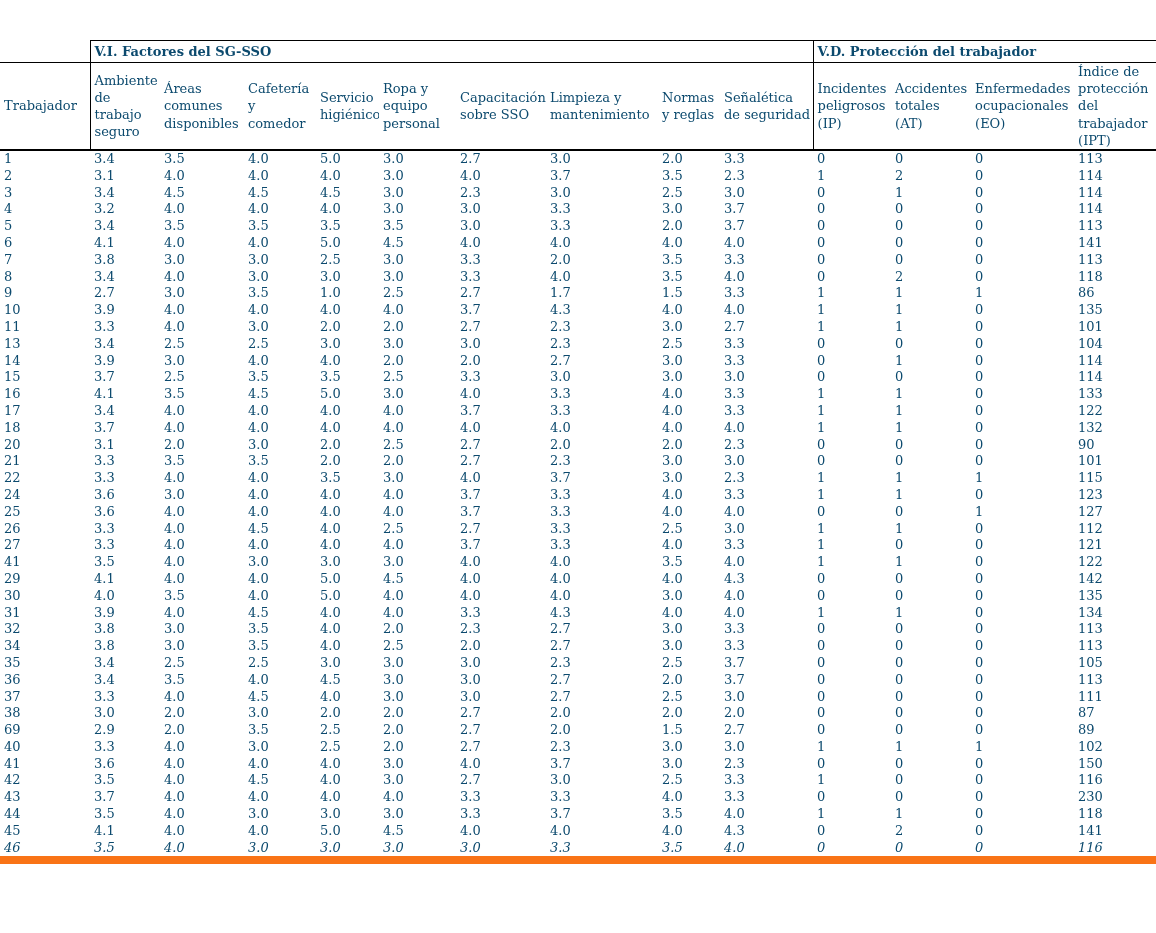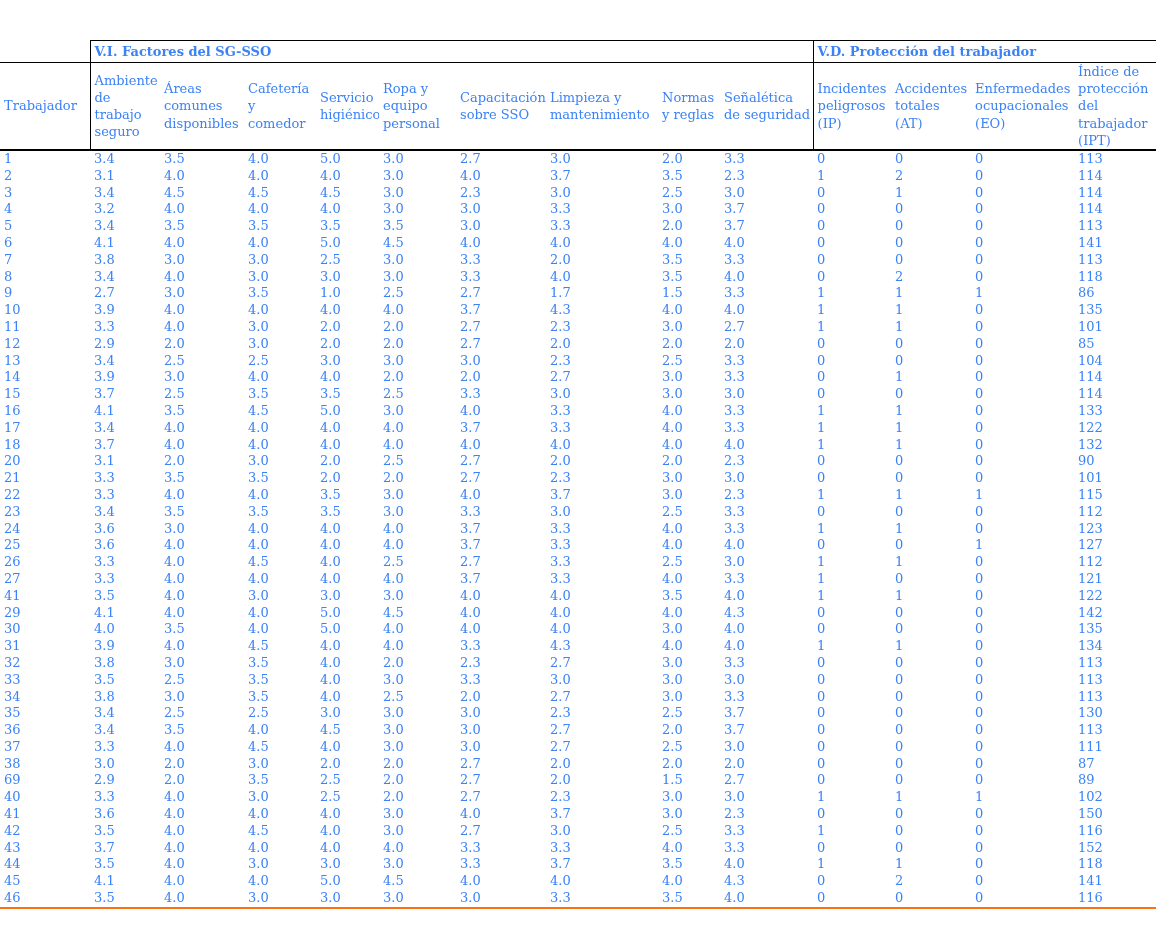--- a/index.html
+++ b/index.html
@@ -17,21 +17,21 @@
     font-family: "DejaVu Serif", "Liberation Serif", serif;
   }
   table.data-table {
     position: absolute;
     top: 40px;
     left: 0;
     width: 1156px;
     border-collapse: collapse;
     table-layout: fixed;
     font-size: 13px;
-    color: #3b82f6;
+    color: #0c4a6e;
   }
   th, td {
     font-weight: normal;
     text-align: left;
     padding: 0 0 0 4px;
     overflow: hidden;
     vertical-align: middle;
   }
   thead tr.group-row th {
     height: 21px;
@@ -51,21 +51,22 @@
   }
   thead th.vline-left {
     border-left: 1px solid #000;
   }
   tbody td {
     height: 16.8px;
     line-height: 16.8px;
     white-space: nowrap;
   }
   tbody tr:last-child td {
-    border-bottom: 2px solid #f97316;
+    border-bottom: 8px solid #f97316;
+    font-style: italic;
   }
 </style>
 </head>
 <body>
 
 <div class="page">
   <table class="data-table">
     <colgroup>
       <col style="width:90px">
         <col style="width:70px">
@@ -276,36 +277,20 @@
           <td>2.7</td>
           <td>2.3</td>
           <td>3.0</td>
           <td>2.7</td>
           <td>1</td>
           <td>1</td>
           <td>0</td>
           <td>101</td>
         </tr>
         <tr>
-          <td>12</td>
-          <td>2.9</td>
-          <td>2.0</td>
-          <td>3.0</td>
-          <td>2.0</td>
-          <td>2.0</td>
-          <td>2.7</td>
-          <td>2.0</td>
-          <td>2.0</td>
-          <td>2.0</td>
-          <td>0</td>
-          <td>0</td>
-          <td>0</td>
-          <td>85</td>
-        </tr>
-        <tr>
           <td>13</td>
           <td>3.4</td>
           <td>2.5</td>
           <td>2.5</td>
           <td>3.0</td>
           <td>3.0</td>
           <td>3.0</td>
           <td>2.3</td>
           <td>2.5</td>
           <td>3.3</td>
@@ -436,36 +421,20 @@
           <td>4.0</td>
           <td>3.7</td>
           <td>3.0</td>
           <td>2.3</td>
           <td>1</td>
           <td>1</td>
           <td>1</td>
           <td>115</td>
         </tr>
         <tr>
-          <td>23</td>
-          <td>3.4</td>
-          <td>3.5</td>
-          <td>3.5</td>
-          <td>3.5</td>
-          <td>3.0</td>
-          <td>3.3</td>
-          <td>3.0</td>
-          <td>2.5</td>
-          <td>3.3</td>
-          <td>0</td>
-          <td>0</td>
-          <td>0</td>
-          <td>112</td>
-        </tr>
-        <tr>
           <td>24</td>
           <td>3.6</td>
           <td>3.0</td>
           <td>4.0</td>
           <td>4.0</td>
           <td>4.0</td>
           <td>3.7</td>
           <td>3.3</td>
           <td>4.0</td>
           <td>3.3</td>
@@ -596,36 +565,20 @@
           <td>2.3</td>
           <td>2.7</td>
           <td>3.0</td>
           <td>3.3</td>
           <td>0</td>
           <td>0</td>
           <td>0</td>
           <td>113</td>
         </tr>
         <tr>
-          <td>33</td>
-          <td>3.5</td>
-          <td>2.5</td>
-          <td>3.5</td>
-          <td>4.0</td>
-          <td>3.0</td>
-          <td>3.3</td>
-          <td>3.0</td>
-          <td>3.0</td>
-          <td>3.0</td>
-          <td>0</td>
-          <td>0</td>
-          <td>0</td>
-          <td>113</td>
-        </tr>
-        <tr>
           <td>34</td>
           <td>3.8</td>
           <td>3.0</td>
           <td>3.5</td>
           <td>4.0</td>
           <td>2.5</td>
           <td>2.0</td>
           <td>2.7</td>
           <td>3.0</td>
           <td>3.3</td>
@@ -641,21 +594,21 @@
           <td>2.5</td>
           <td>3.0</td>
           <td>3.0</td>
           <td>3.0</td>
           <td>2.3</td>
           <td>2.5</td>
           <td>3.7</td>
           <td>0</td>
           <td>0</td>
           <td>0</td>
-          <td>130</td>
+          <td>105</td>
         </tr>
         <tr>
           <td>36</td>
           <td>3.4</td>
           <td>3.5</td>
           <td>4.0</td>
           <td>4.5</td>
           <td>3.0</td>
           <td>3.0</td>
           <td>2.7</td>
@@ -769,21 +722,21 @@
           <td>4.0</td>
           <td>4.0</td>
           <td>4.0</td>
           <td>3.3</td>
           <td>3.3</td>
           <td>4.0</td>
           <td>3.3</td>
           <td>0</td>
           <td>0</td>
           <td>0</td>
-          <td>152</td>
+          <td>230</td>
         </tr>
         <tr>
           <td>44</td>
           <td>3.5</td>
           <td>4.0</td>
           <td>3.0</td>
           <td>3.0</td>
           <td>3.0</td>
           <td>3.3</td>
           <td>3.7</td>

